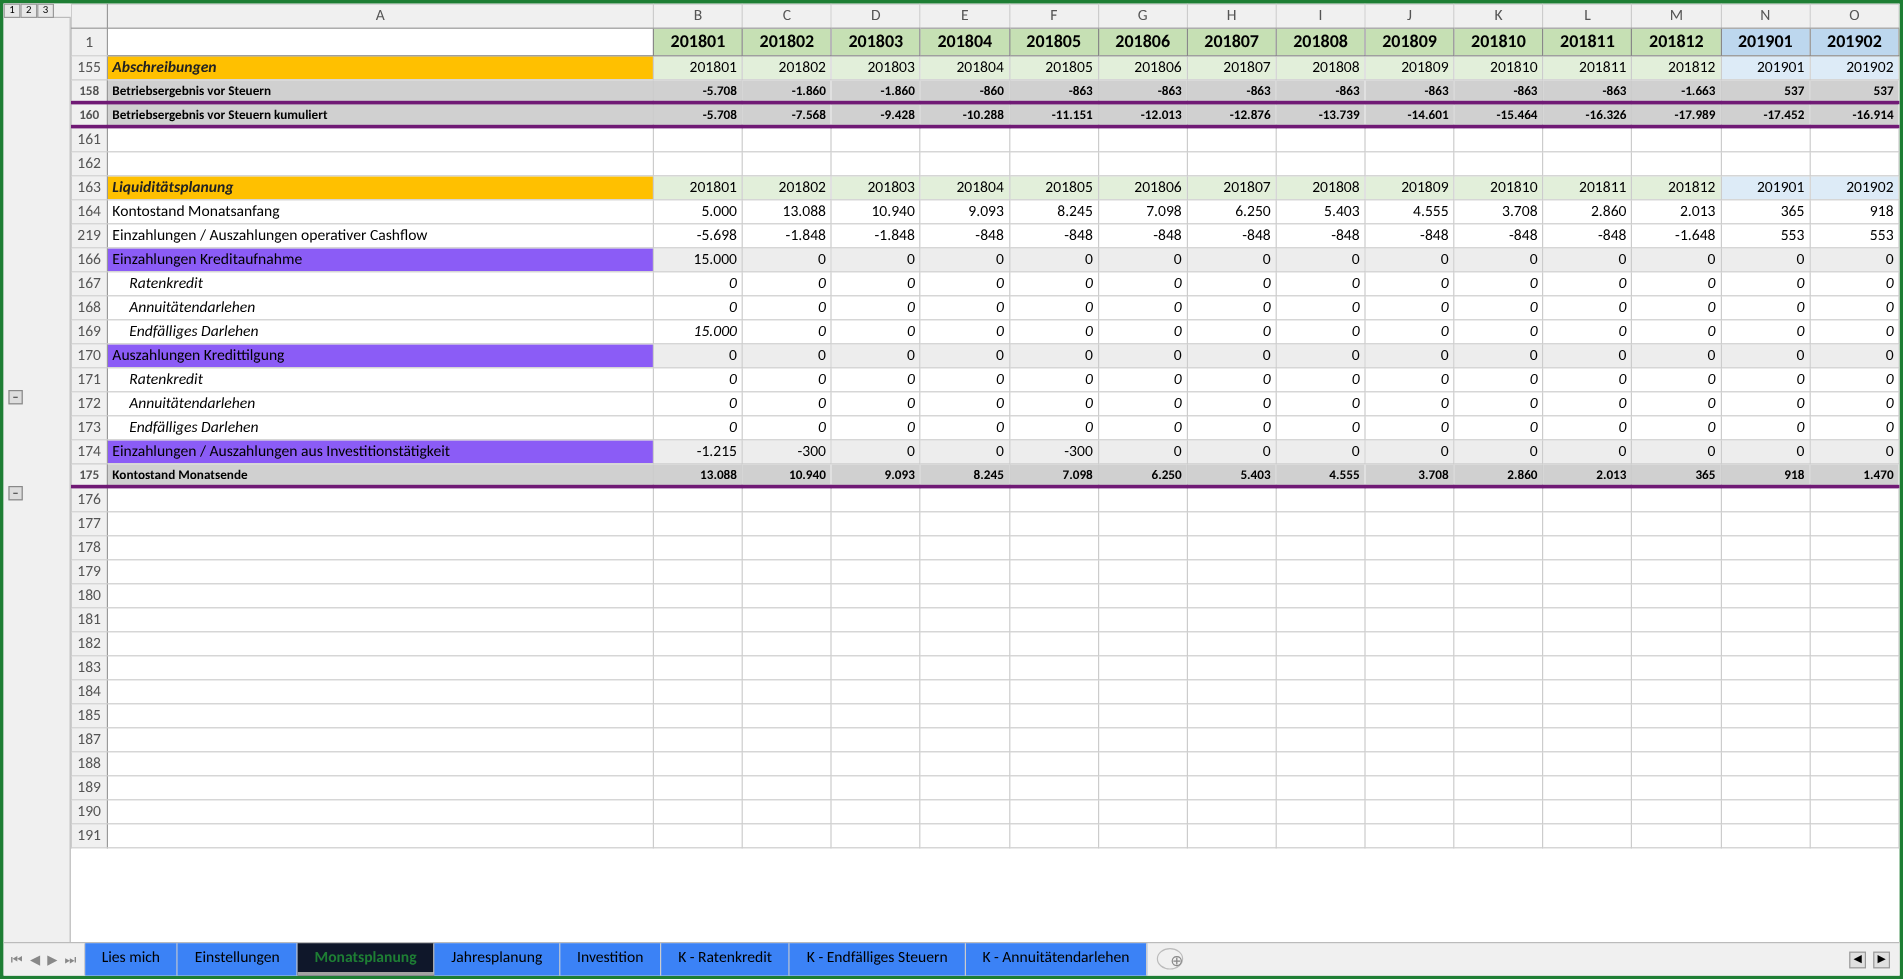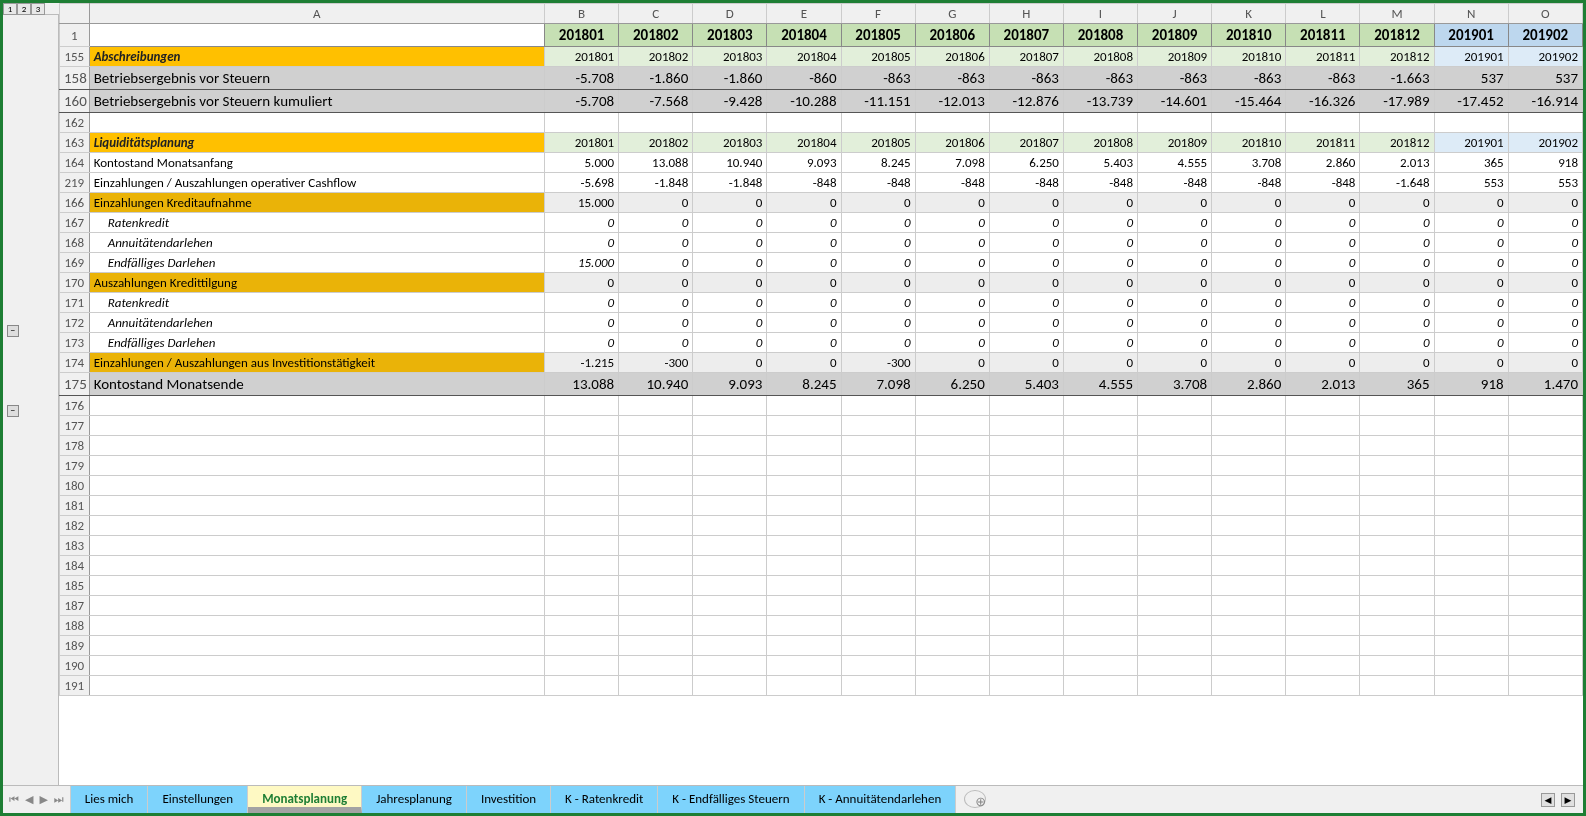--- a/index.html
+++ b/index.html
@@ -93,22 +93,22 @@
 }
 .frozen-row td.blank-title {
   background: #fff;
   border: 1px solid #888;
 }
 .sect-hdr { background: #ffc000; font-weight: bold; font-style: italic; color: #222; }
 .sub-green { background: #e2efda; text-align: right; }
 .sub-blue  { background: #ddebf7; text-align: right; }
 .num { text-align: right; }
 .shaded { background: #ededed; }
-.shaded-lt { background: #eab308; }
-.boldrow { font-weight: normal; font-size: 15px; background: #d0d0d0; border-top:1px solid #555; border-bottom:1px solid #701a75;}
+.shaded-lt { background: #8b5cf6; }
+.boldrow { font-weight: bold; font-size: 11px; background: #d0d0d0; border-top:1px solid #555; border-bottom:3px solid #701a75;}
 .boldrow td { border-top:1px solid #555; border-bottom:1px solid #555;}
 .italic { font-style: italic; }
 .indent { padding-left: 18px; }
 .empty { background: #fff; }
 .tab-bar {
   position: absolute;
   bottom: 0; left: 0; right: 0;
   height: 28px;
   background: #f0f0f0;
   border-top: 1px solid #bbb;
@@ -118,28 +118,28 @@
 .tab-nav {
   display: flex; align-items: center;
   padding: 0 6px;
   border-right: 1px solid #ccc;
   gap: 6px;
 }
 .tab-nav span { color: #888; cursor: pointer; font-size: 11px; }
 .tab {
   padding: 4px 14px;
   border-right: 1px solid #ccc;
-  background: #7dd3fc;
+  background: #3b82f6;
   cursor: pointer;
   line-height: 18px;
   font-size: 13px;
 }
 .tab.active {
-  background: #fef9c3;
-  border-bottom: 6px solid #a3a3a3;
+  background: #0f172a;
+  border-bottom: 3px solid #a3a3a3;
   font-weight: bold;
   color: #1e7e34;
   text-align: right;
 }
 .tab-add {
   padding: 4px 10px;
   color: #888;
   border: 1px solid #bbb;
   border-radius: 50%;
   width: 18px; height: 18px;
@@ -278,20 +278,38 @@
           <td class="num">-11.151</td>
           <td class="num">-12.013</td>
           <td class="num">-12.876</td>
           <td class="num">-13.739</td>
           <td class="num">-14.601</td>
           <td class="num">-15.464</td>
           <td class="num">-16.326</td>
           <td class="num">-17.989</td>
           <td class="num">-17.452</td>
           <td class="num">-16.914</td>
+        </tr>
+        <tr class="">
+          <td class="row-hdr">161</td>
+          <td class=""></td>
+          <td class="empty"></td>
+          <td class="empty"></td>
+          <td class="empty"></td>
+          <td class="empty"></td>
+          <td class="empty"></td>
+          <td class="empty"></td>
+          <td class="empty"></td>
+          <td class="empty"></td>
+          <td class="empty"></td>
+          <td class="empty"></td>
+          <td class="empty"></td>
+          <td class="empty"></td>
+          <td class="empty"></td>
+          <td class="empty"></td>
         </tr>
         <tr class="">
           <td class="row-hdr">162</td>
           <td class=""></td>
           <td class="empty"></td>
           <td class="empty"></td>
           <td class="empty"></td>
           <td class="empty"></td>
           <td class="empty"></td>
           <td class="empty"></td>

